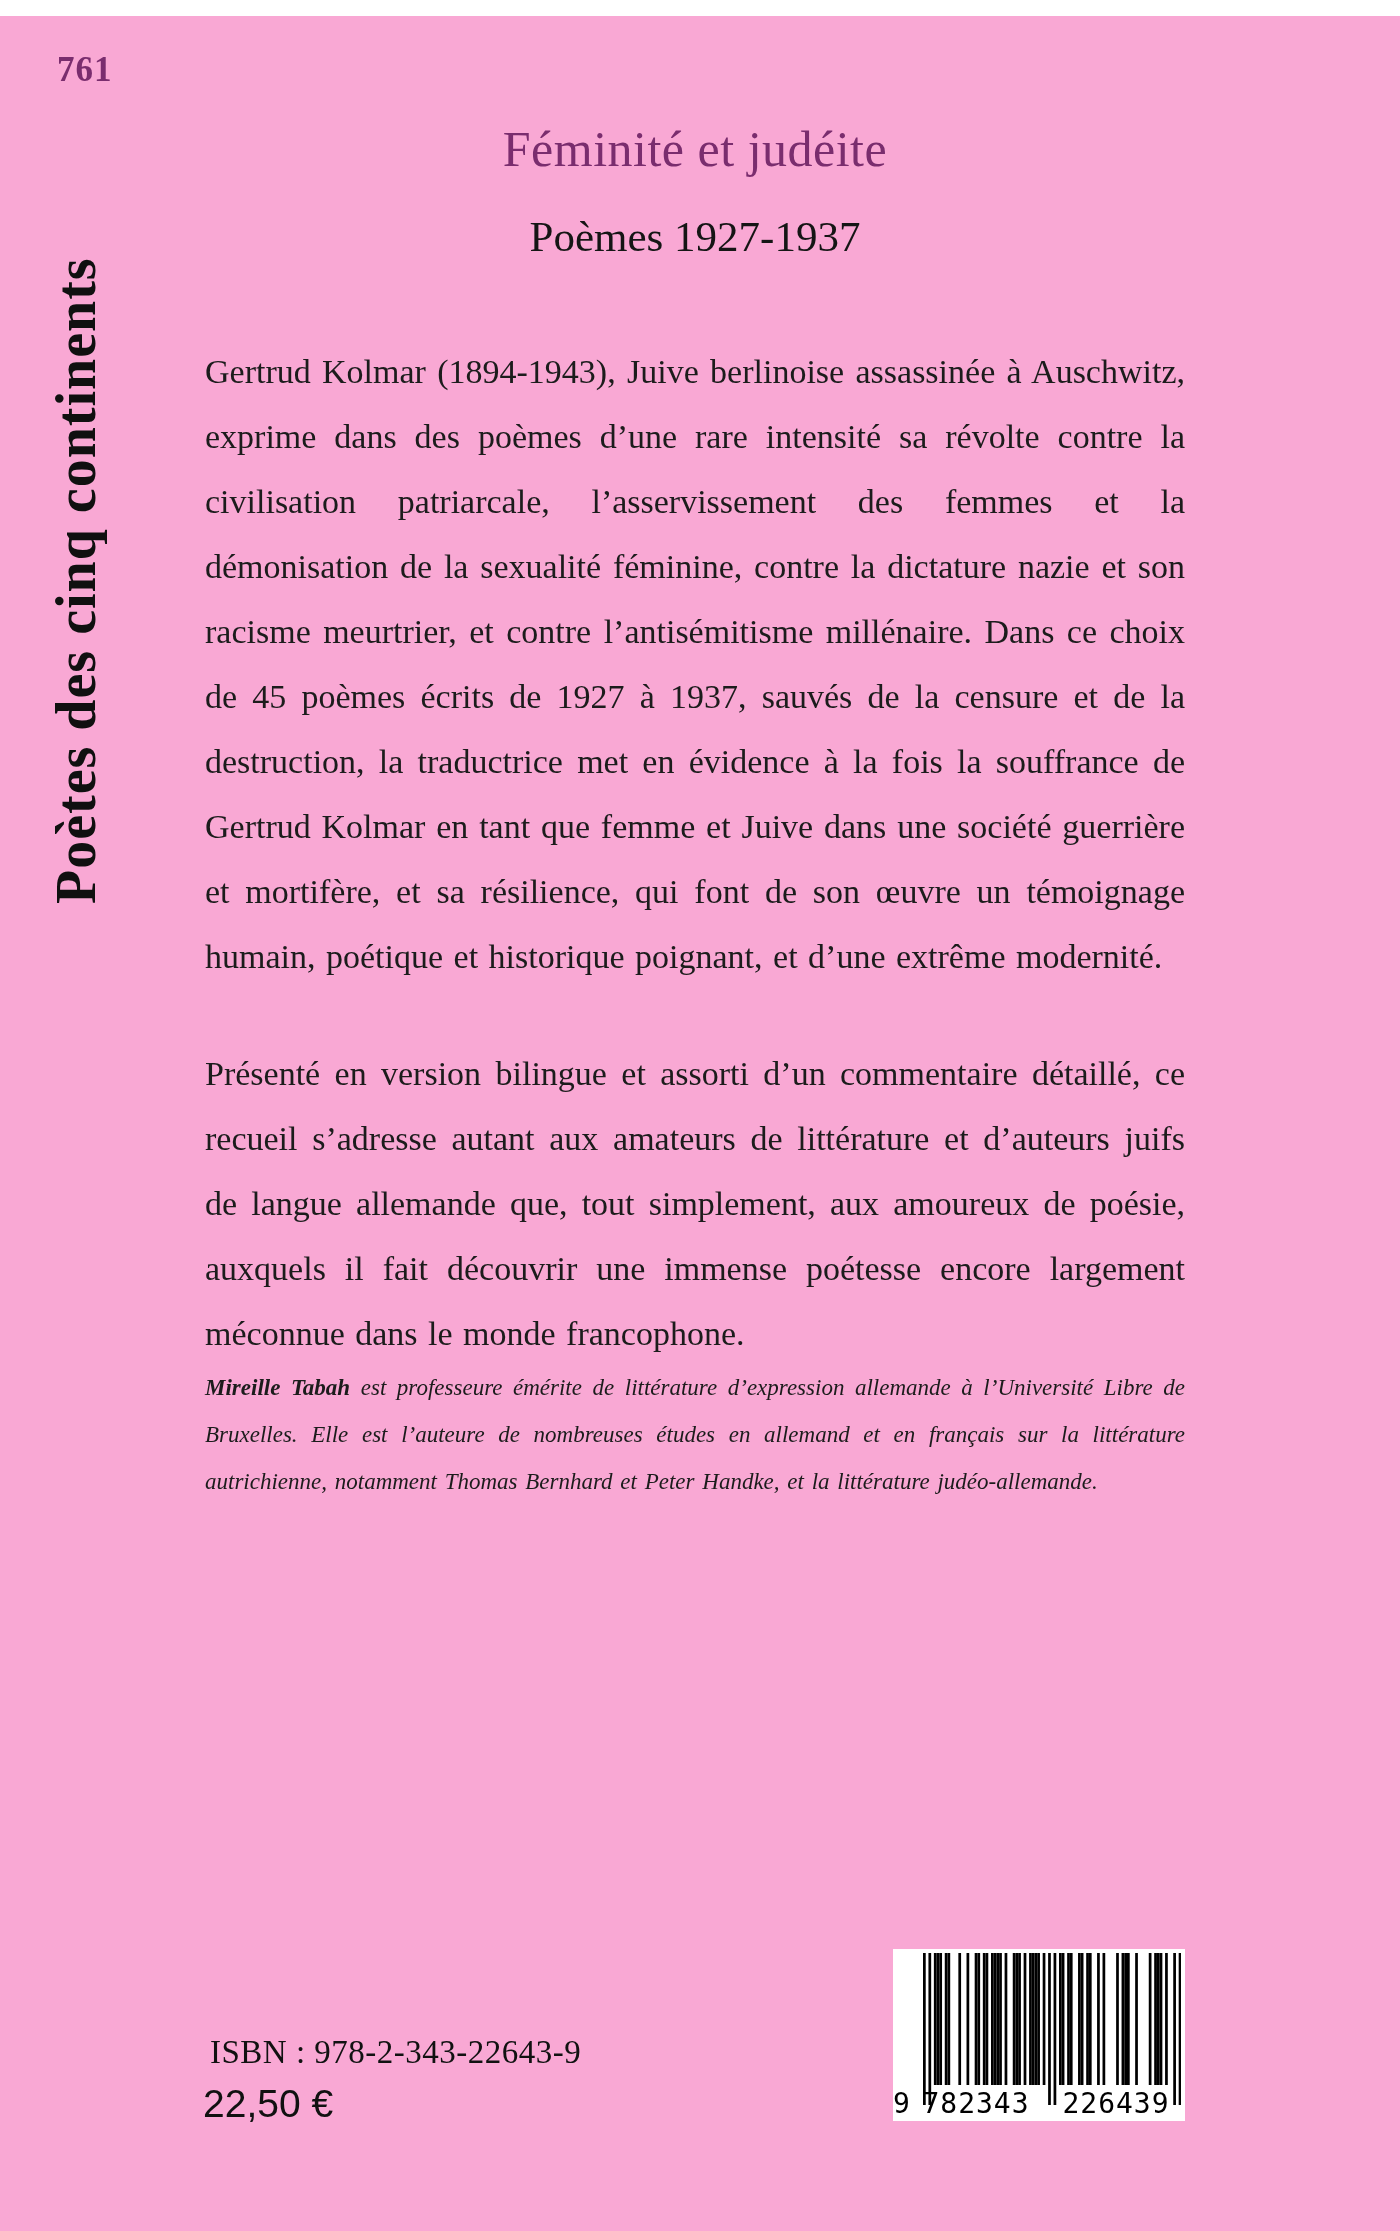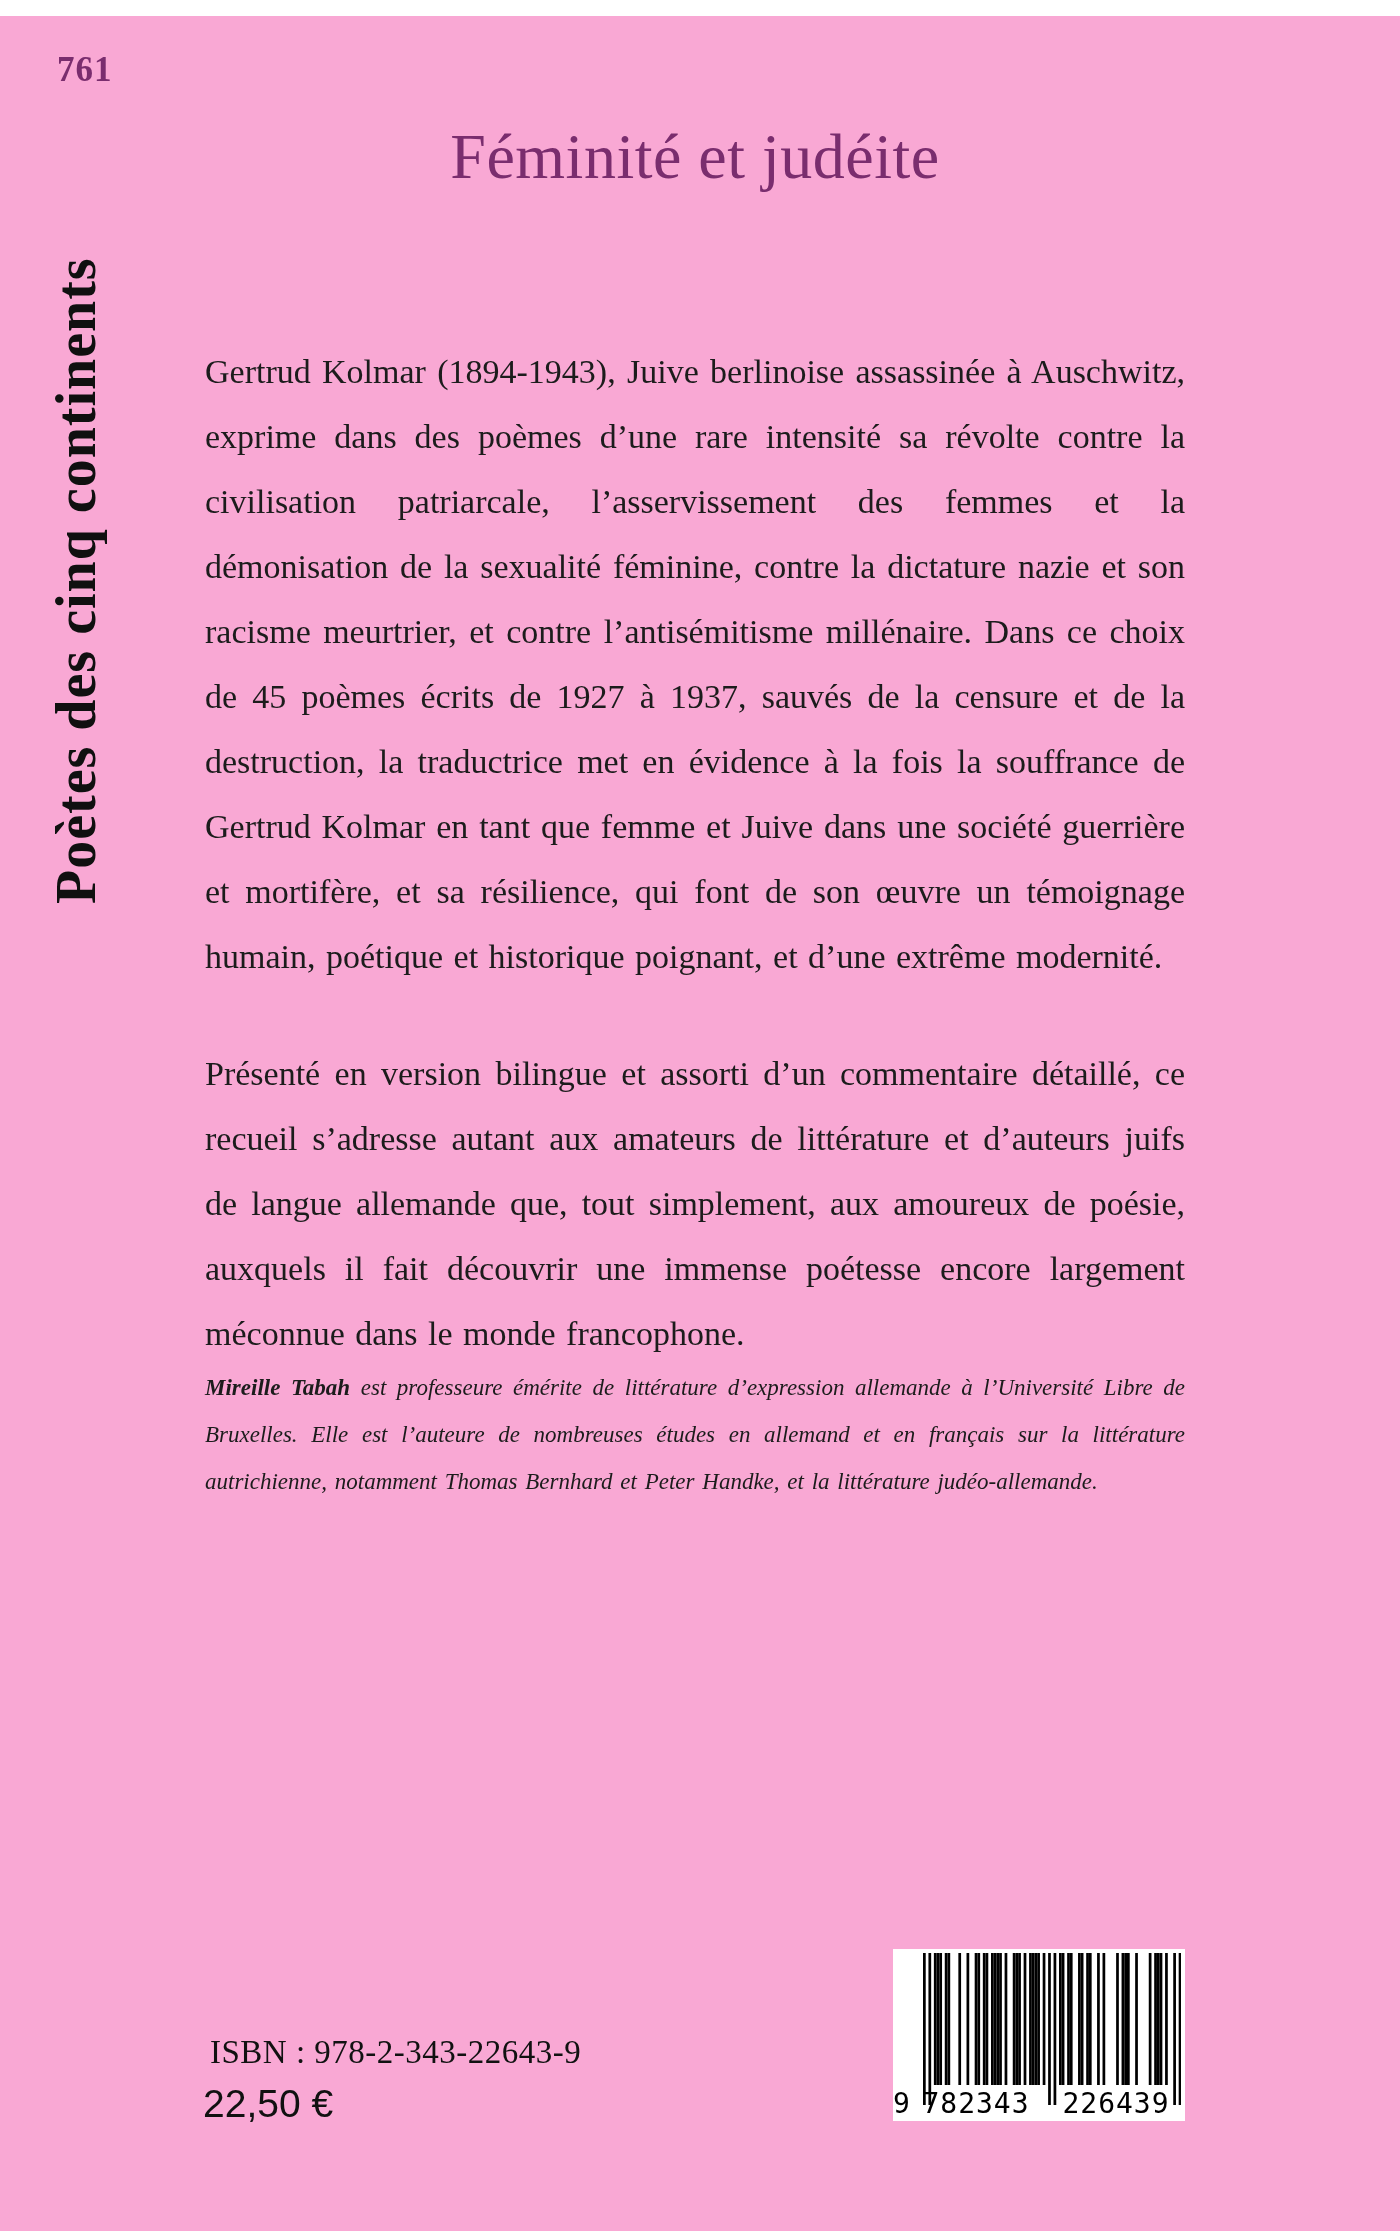--- a/index.html
+++ b/index.html
@@ -40,21 +40,21 @@
     letter-spacing: 1px;
     white-space: nowrap;
   }
 
   .title {
     position: absolute;
     left: 205px;
     width: 980px;
     top: 104px;
     text-align: center;
-    font-size: 64px;
+    font-size: 50px;
     font-weight: 400;
     color: var(--accent, #7a2d6e);
     letter-spacing: 0.5px;
   }
 
   .subtitle {
     position: absolute;
     left: 205px;
     width: 980px;
     top: 196px;
@@ -140,20 +140,21 @@
 <body>
 
 <div class="page">
 
   <div class="collection-number">761</div>
 
   <div class="spine">Poètes des cinq continents</div>
 
   <h1 class="title">Féminité et judéite</h1>
 
+  <h2 class="subtitle">Poèmes 1927-1937</h2>
 
   <div class="body-text">
     <p>Gertrud Kolmar (1894-1943), Juive berlinoise assassinée à Auschwitz, exprime dans des poèmes d’une rare intensité sa révolte contre la civilisation patriarcale, l’asservissement des femmes et la démonisation de la sexualité féminine, contre la dictature nazie et son racisme meurtrier, et contre l’antisémitisme millénaire. Dans ce choix de 45 poèmes écrits de 1927 à 1937, sauvés de la censure et de la destruction, la traductrice met en évidence à la fois la souffrance de Gertrud Kolmar en tant que femme et Juive dans une société guerrière et mortifère, et sa résilience, qui font de son œuvre un témoignage humain, poétique et historique poignant, et d’une extrême modernité.</p>
     <p>Présenté en version bilingue et assorti d’un commentaire détaillé, ce recueil s’adresse autant aux amateurs de littérature et d’auteurs juifs de langue allemande que, tout simplement, aux amoureux de poésie, auxquels il fait découvrir une immense poétesse encore largement méconnue dans le monde francophone.</p>
   </div>
 
   <p class="bio"><strong class="bio-name">Mireille Tabah</strong><span> est professeure émérite de littérature d’expression allemande à l’Université Libre de Bruxelles. Elle est l’auteure de nombreuses études en allemand et en français sur la littérature autrichienne, notamment Thomas Bernhard et Peter Handke, et la littérature judéo-allemande.</span></p>
 
   <div class="isbn">ISBN : 978-2-343-22643-9</div>
 

